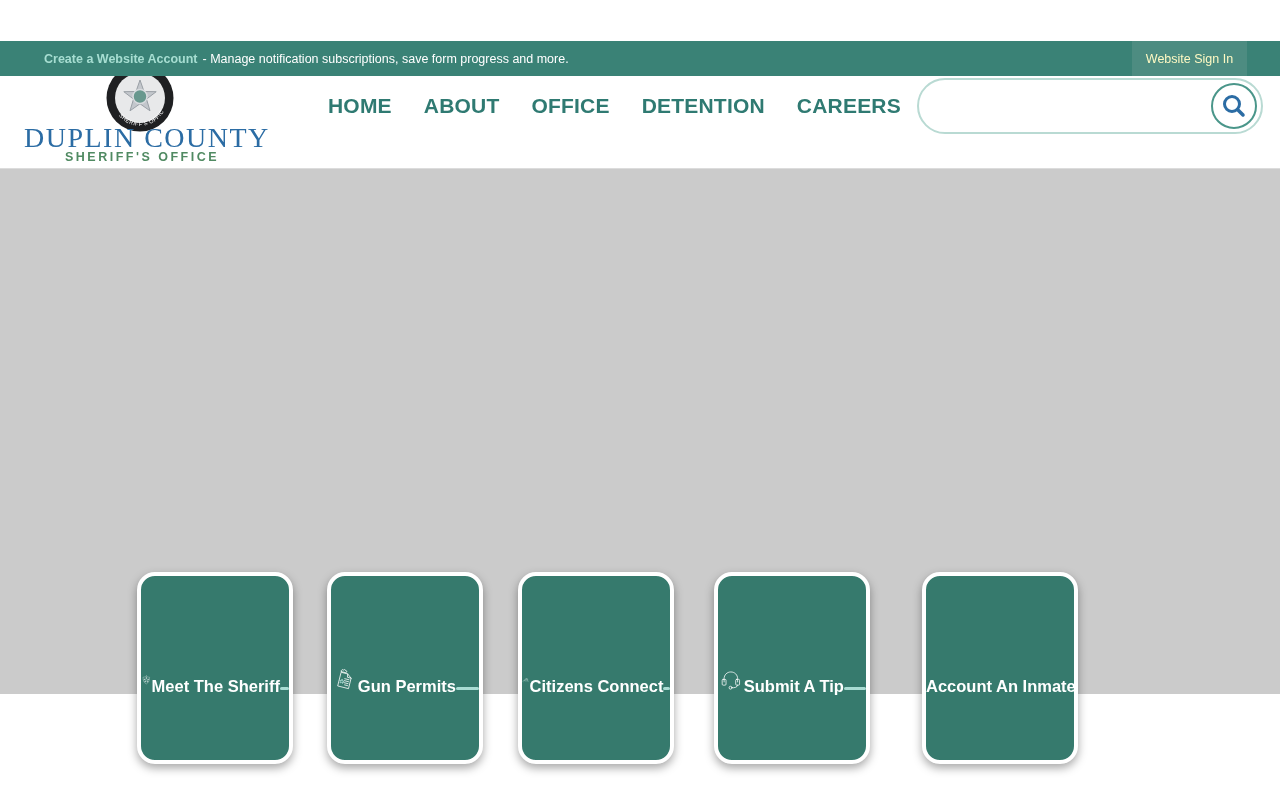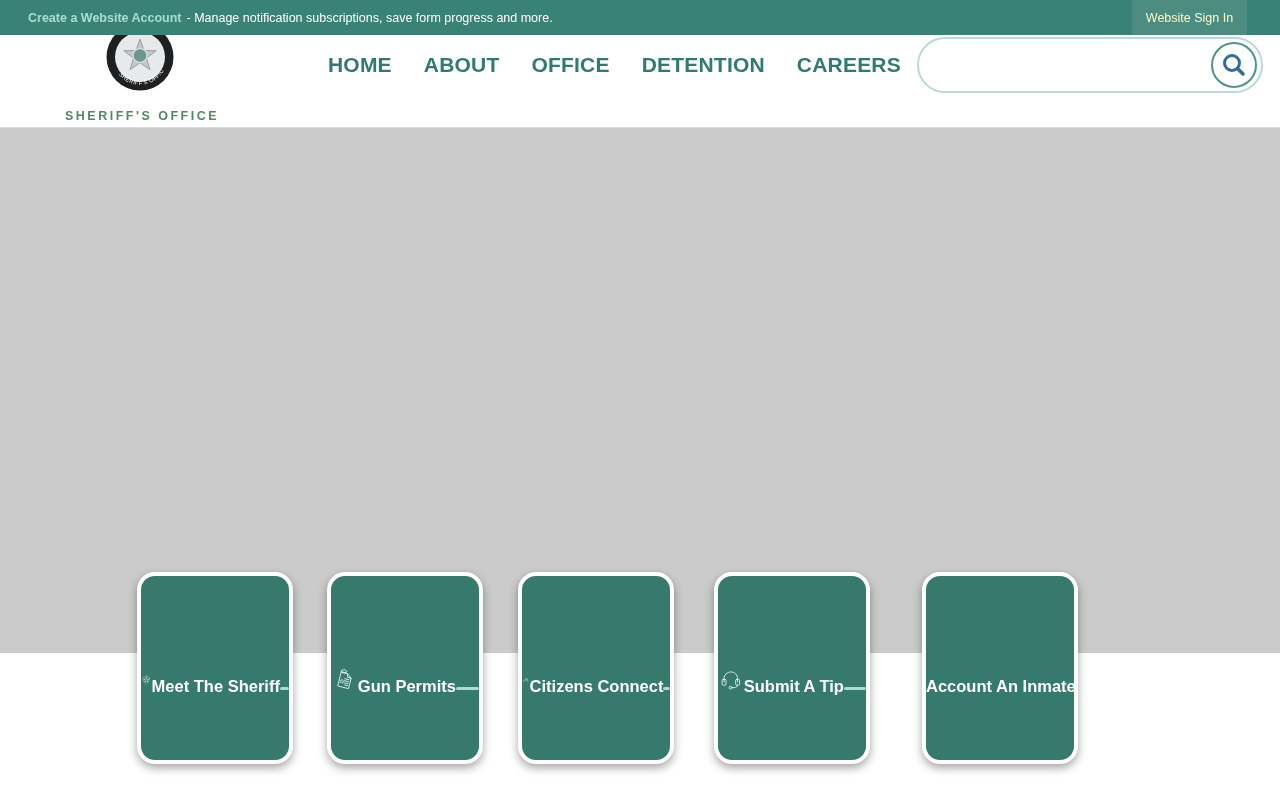--- a/index.html
+++ b/index.html
@@ -12,23 +12,24 @@
   }
 
   
   .topbar {
     position: relative;
     z-index: 20;
     height: 35px;
     background: #3A8276;
     display: flex;
     align-items: center;
-    padding-left: 28px;
+    padding-left: 44px;
     font-size: 12.5px;
     color: #ffffff;
+    margin-top: 41px;
   }
   .promo-link {
     color: #A7DED2;
     font-weight: bold;
     cursor: pointer;
     margin-right: 5px;
   }
   .signin-btn {
     position: absolute;
     right: 33px;
@@ -211,20 +212,21 @@
     <svg class="badge" width="70" height="70" viewBox="0 0 70 70">
       <circle cx="35" cy="35" r="33.5" fill="#1f2022"></circle>
       <circle cx="35" cy="35" r="25" fill="#e8e9ea"></circle>
       <path d="M35 17 L39 28.5 L51.2 28.7 L41.5 36.1 L45 47.8 L35 40.8 L25 47.8 L28.5 36.1 L18.8 28.7 L31 28.5 Z" fill="#c3c7cc" stroke="#9aa0a6" stroke-width="1"></path>
       <circle cx="35" cy="33.5" r="7" fill="#68988E" stroke="#d9dcdf" stroke-width="1.5"></circle>
       <path id="badge-arc" d="M12 50 A27 27 0 0 0 58 50" fill="none"></path>
       <text font-size="5.5" fill="#ffffff" letter-spacing="0.5" font-family="Liberation Sans, sans-serif">
         <textPath href="#badge-arc" startOffset="3">SHERIFF'S OFFICE</textPath>
       </text>
     </svg>
+    <div class="logo-title">DUPLIN COUNTY</div>
     <div class="logo-subtitle">SHERIFF'S OFFICE</div>
   </div>
 
   <nav class="nav">
     <span class="nav-item">HOME</span>
     <span class="nav-item">ABOUT</span>
     <span class="nav-item">OFFICE</span>
     <span class="nav-item">DETENTION</span>
     <span class="nav-item">CAREERS</span>
   </nav>

